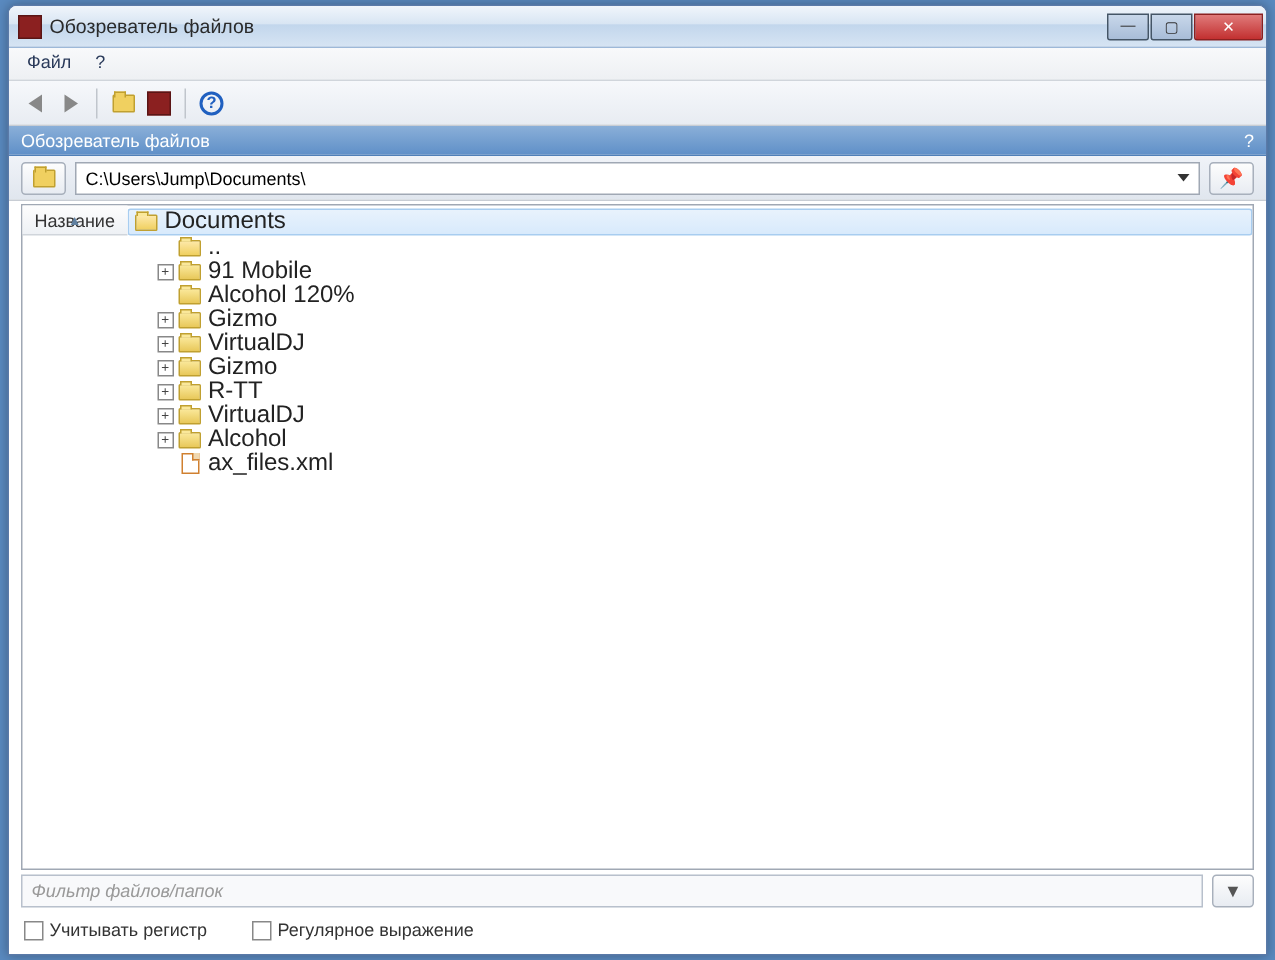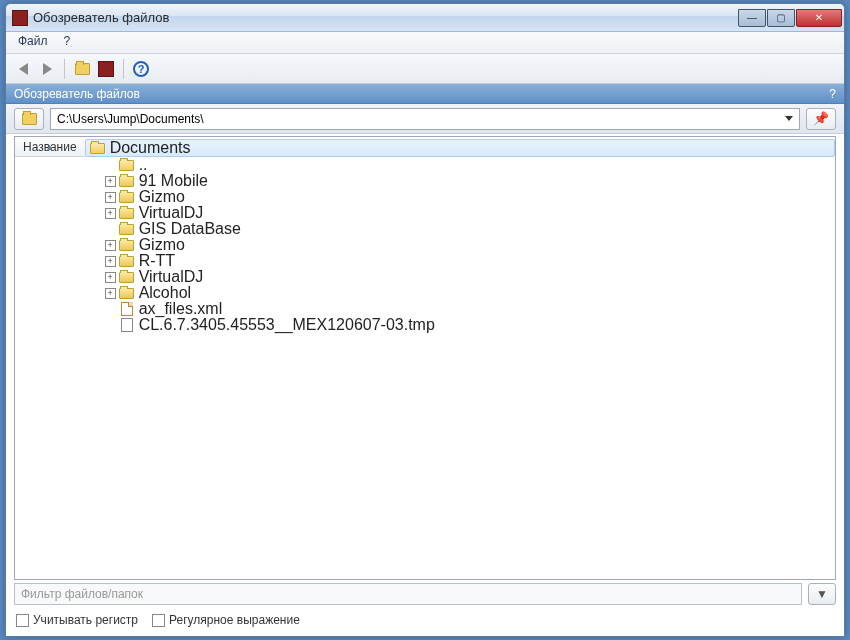--- a/index.html
+++ b/index.html
@@ -44,23 +44,23 @@
 .expander.none { border: none; background: none; }
 .ico { width: 16px; height: 14px; margin-right: 4px; display: inline-flex; align-items: center; justify-content: center; }
 .ifolder { background: linear-gradient(#fae89a,#e8c85a); border: 1px solid #c0a030; border-radius: 1px; width: 15px; height: 11px; position: relative; }
 .ifolder::before { content:""; position:absolute; top:-3px; left:0; width:6px; height:2px; background:#fae89a; border:1px solid #c0a030; border-bottom:none; }
 .ifolder.open { background: linear-gradient(#fde8a8,#f0d060); }
 .ifile { width: 12px; height: 14px; background: #fff; border: 1px solid #888; position: relative; }
 .ifile.xml { border-color: #d08030; }
 .ifile.xml::after { content:""; position:absolute; right:-1px; top:-1px; width:4px; height:4px; background:#f0d8b0; border-left:1px solid #d08030; border-bottom:1px solid #d08030; }
 .lbl { color: #222; font-size: 16px; }
 .filterbar { position: absolute; left: 8px; right: 8px; bottom: 30px; height: 24px; display: flex; align-items: center; gap: 6px; }
-.filter-input { flex: 1; height: 22px; border: 1px solid #b8c0cc; background: #f8f9fb; padding: 0 6px; color: #999; display:flex; align-items:center; }
+.filter-input { flex: 1; height: 22px; border: 1px solid #b8c0cc; background: #f8f9fb; padding: 0 6px; color: #999; font-style: italic; display:flex; align-items:center; }
 .filter-btn { width: 28px; height: 22px; background: linear-gradient(#fdfdfd,#e8ecf2); border: 1px solid #a8b0bc; border-radius: 3px; display:flex; align-items:center; justify-content:center; cursor:pointer; }
-.checks { position: absolute; left: 8px; right: 8px; bottom: 6px; height: 20px; display: flex; align-items: center; gap: 14px; padding: 0 2px; }
+.checks { position: absolute; left: 8px; right: 8px; bottom: 6px; height: 20px; display: flex; align-items: center; gap: 30px; padding: 0 2px; }
 .chk-group { display: flex; align-items: center; gap: 4px; color: #333; cursor: pointer; }
 .chk { width: 13px; height: 13px; border: 1px solid #888; background: #fff; }
 .wm { position:absolute; right: 20px; top: 12px; font-size: 26px; color: rgba(220,230,245,0.55); font-weight: 300; letter-spacing: -0.5px; font-style: italic; pointer-events:none; }
 </style>
 </head>
 <body>
 
 <div class="wm">soft.mydiv.net</div>
 
 <div class="window">
@@ -141,89 +141,81 @@
         <div class="row">
           <span class="indent" style="width: 16px;"></span>
           <span class="expander">+</span>
           <span class="ico">
             <span class="ifolder"></span>
           </span>
           <span class="lbl">91 Mobile</span>
         </div>
         <div class="row">
           <span class="indent" style="width: 16px;"></span>
+          <span class="expander none"></span>
+          <span class="ico">
+            <span class="ifolder"></span>
+          </span>
+          <span class="lbl">Alcohol 120%</span>
+        </div>
+        <div class="row">
+          <span class="indent" style="width: 16px;"></span>
           <span class="expander">+</span>
           <span class="ico">
             <span class="ifolder"></span>
           </span>
           <span class="lbl">Gizmo</span>
         </div>
         <div class="row">
           <span class="indent" style="width: 16px;"></span>
           <span class="expander">+</span>
           <span class="ico">
             <span class="ifolder"></span>
           </span>
           <span class="lbl">VirtualDJ</span>
         </div>
         <div class="row">
           <span class="indent" style="width: 16px;"></span>
+          <span class="expander">+</span>
+          <span class="ico">
+            <span class="ifolder"></span>
+          </span>
+          <span class="lbl">Gizmo</span>
+        </div>
+        <div class="row">
+          <span class="indent" style="width: 16px;"></span>
+          <span class="expander">+</span>
+          <span class="ico">
+            <span class="ifolder"></span>
+          </span>
+          <span class="lbl">R-TT</span>
+        </div>
+        <div class="row">
+          <span class="indent" style="width: 16px;"></span>
+          <span class="expander">+</span>
+          <span class="ico">
+            <span class="ifolder"></span>
+          </span>
+          <span class="lbl">VirtualDJ</span>
+        </div>
+        <div class="row">
+          <span class="indent" style="width: 16px;"></span>
+          <span class="expander">+</span>
+          <span class="ico">
+            <span class="ifolder"></span>
+          </span>
+          <span class="lbl">Alcohol</span>
+        </div>
+        <div class="row">
+          <span class="indent" style="width: 16px;"></span>
           <span class="expander none"></span>
           <span class="ico">
-            <span class="ifolder"></span>
-          </span>
-          <span class="lbl">GIS DataBase</span>
-        </div>
-        <div class="row">
-          <span class="indent" style="width: 16px;"></span>
-          <span class="expander">+</span>
-          <span class="ico">
-            <span class="ifolder"></span>
-          </span>
-          <span class="lbl">Gizmo</span>
-        </div>
-        <div class="row">
-          <span class="indent" style="width: 16px;"></span>
-          <span class="expander">+</span>
-          <span class="ico">
-            <span class="ifolder"></span>
-          </span>
-          <span class="lbl">R-TT</span>
-        </div>
-        <div class="row">
-          <span class="indent" style="width: 16px;"></span>
-          <span class="expander">+</span>
-          <span class="ico">
-            <span class="ifolder"></span>
-          </span>
-          <span class="lbl">VirtualDJ</span>
-        </div>
-        <div class="row">
-          <span class="indent" style="width: 16px;"></span>
-          <span class="expander">+</span>
-          <span class="ico">
-            <span class="ifolder"></span>
-          </span>
-          <span class="lbl">Alcohol</span>
-        </div>
-        <div class="row">
-          <span class="indent" style="width: 16px;"></span>
-          <span class="expander none"></span>
-          <span class="ico">
             <span class="ifile xml"></span>
           </span>
           <span class="lbl">ax_files.xml</span>
-        </div>
-        <div class="row">
-          <span class="indent" style="width: 16px;"></span>
-          <span class="expander none"></span>
-          <span class="ico">
-            <span class="ifile"></span>
-          </span>
-          <span class="lbl">CL.6.7.3405.45553__MEX120607-03.tmp</span>
         </div>
       </div>
   </div>
 
   <div class="filterbar">
     <div class="filter-input">Фильтр файлов/папок</div>
     <div class="filter-btn">
         <span style="color:#555">▼</span>
       </div>
   </div>

